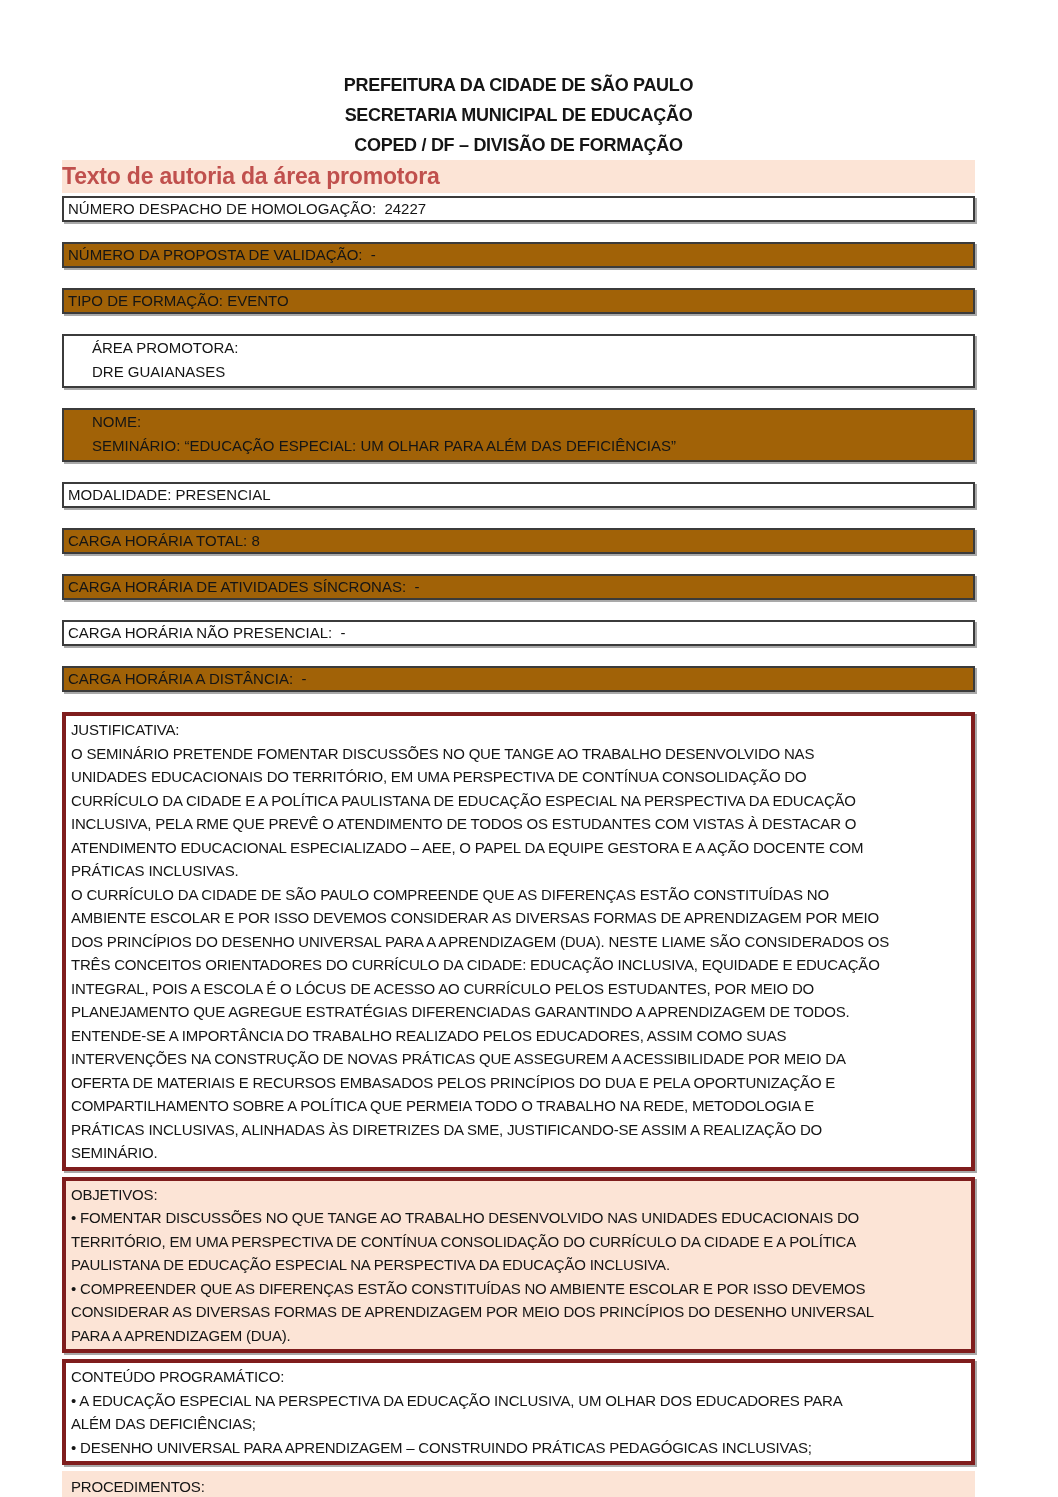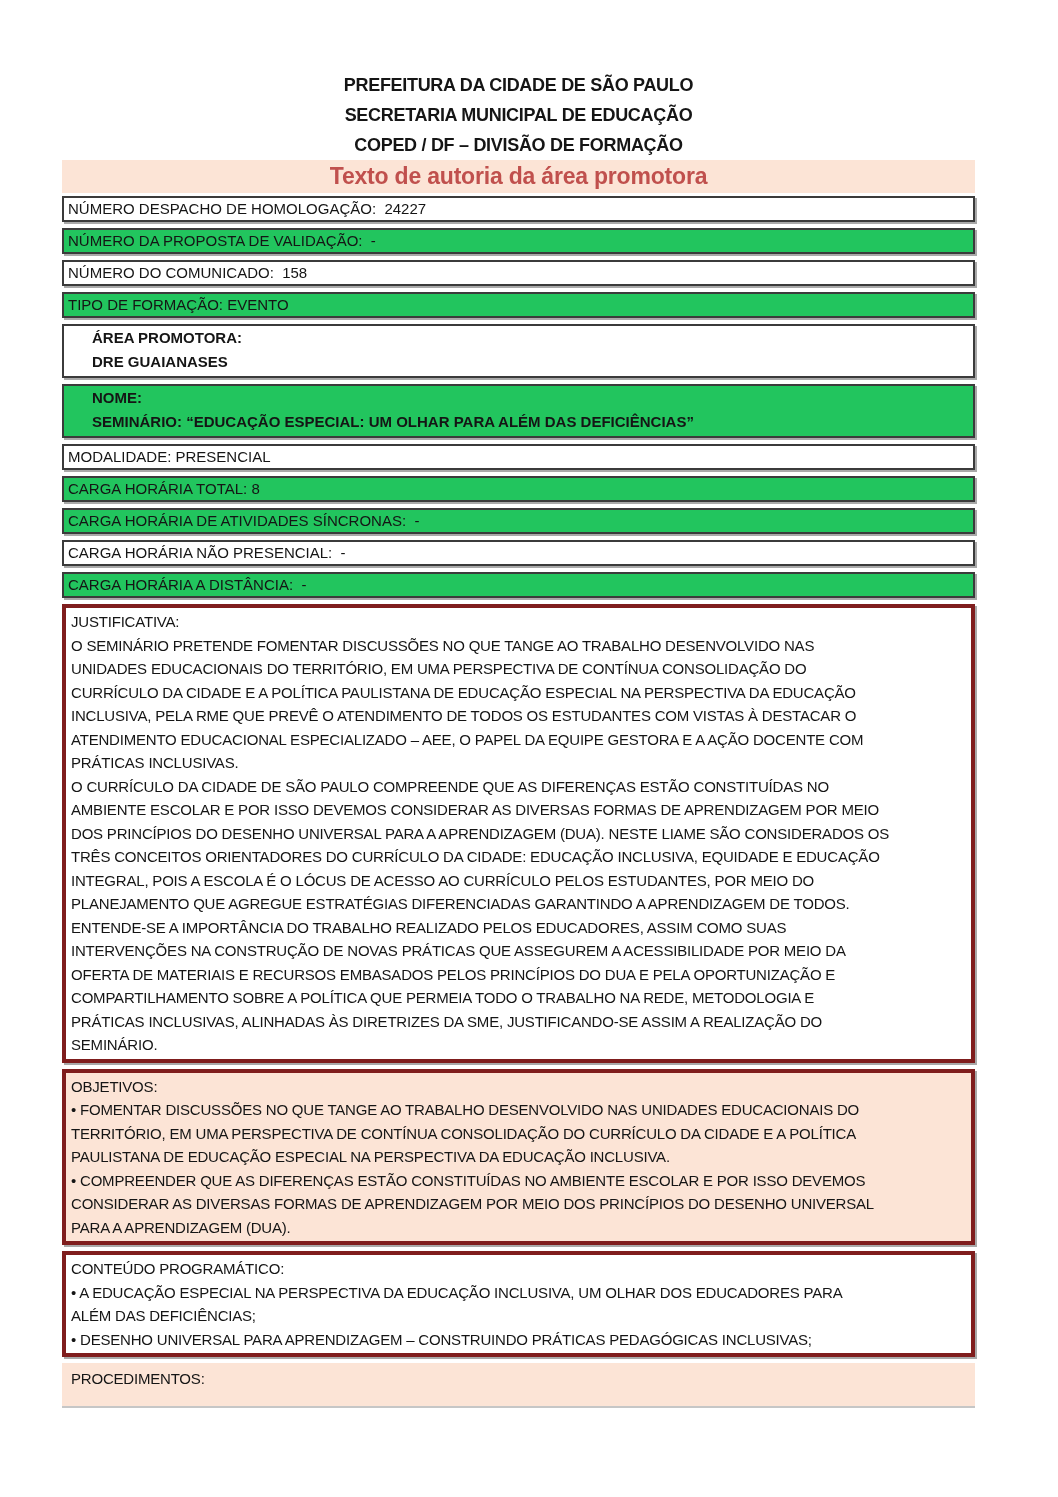--- a/index.html
+++ b/index.html
@@ -15,40 +15,40 @@
 
   
   .doc-header{margin-top:70px;text-align:center;font-weight:bold;letter-spacing:-0.3px;}
   .h-line{font-size:18px;line-height:30px;white-space:pre;}
   .h-title{font-size:21px;line-height:32px;white-space:pre;}
 
   
   .banner{
     height:33px;margin-bottom:3px;
     background:#fce4d6;
-    display:flex;align-items:center;justify-content:center;
+    display:flex;align-items:center;
   }
   .banner span{
     font-size:23px;font-weight:bold;color:#c0504d;letter-spacing:-0.2px;white-space:pre;
   }
 
   
   .row{
     box-sizing:content-box;
     border:2px solid #3b3b3b;
     background:#ffffff;
     padding:1px 4px;
     font-size:15px;line-height:20px;
-    margin-bottom:6px;
+    margin-bottom:20px;
     box-shadow:2px 2px 0 #a9a9a9;
     white-space:pre-wrap;
   }
-  .row.peach{background:#22c55e;}
+  .row.peach{background:#a16207;}
   .row.two-line{line-height:24px;padding-top:0;padding-bottom:2px;}
-  .row.bold{font-weight:bold;padding-left:28px;}
+  .row.bold{font-weight:normal;padding-left:28px;}
 
   
   .block{
     box-sizing:content-box;
     border:4px solid #7f1d1d;
     background:#ffffff;
     padding:2px 5px;
     font-size:15px;line-height:23.5px;letter-spacing:-0.2px;
     margin-bottom:6px;
     box-shadow:2px 2px 0 #a9a9a9;
@@ -76,21 +76,20 @@
       <div class="h-line">COPED / DF – DIVISÃO DE FORMAÇÃO</div>
     </div>
 
     <div class="banner">
       <span>Texto de autoria da área promotora</span>
     </div>
 
     <div>
       <div class="row">NÚMERO DESPACHO DE HOMOLOGAÇÃO:  24227</div>
       <div class="row peach">NÚMERO DA PROPOSTA DE VALIDAÇÃO:  -</div>
-      <div class="row">NÚMERO DO COMUNICADO:  158</div>
       <div class="row peach">TIPO DE FORMAÇÃO: EVENTO</div>
       <div class="row two-line bold">ÁREA PROMOTORA:
 DRE GUAIANASES</div>
       <div class="row peach two-line bold">NOME:
 SEMINÁRIO: “EDUCAÇÃO ESPECIAL: UM OLHAR PARA ALÉM DAS DEFICIÊNCIAS”</div>
       <div class="row">MODALIDADE: PRESENCIAL</div>
       <div class="row peach">CARGA HORÁRIA TOTAL: 8</div>
       <div class="row peach">CARGA HORÁRIA DE ATIVIDADES SÍNCRONAS:  -</div>
       <div class="row">CARGA HORÁRIA NÃO PRESENCIAL:  -</div>
       <div class="row peach">CARGA HORÁRIA A DISTÂNCIA:  -</div>

